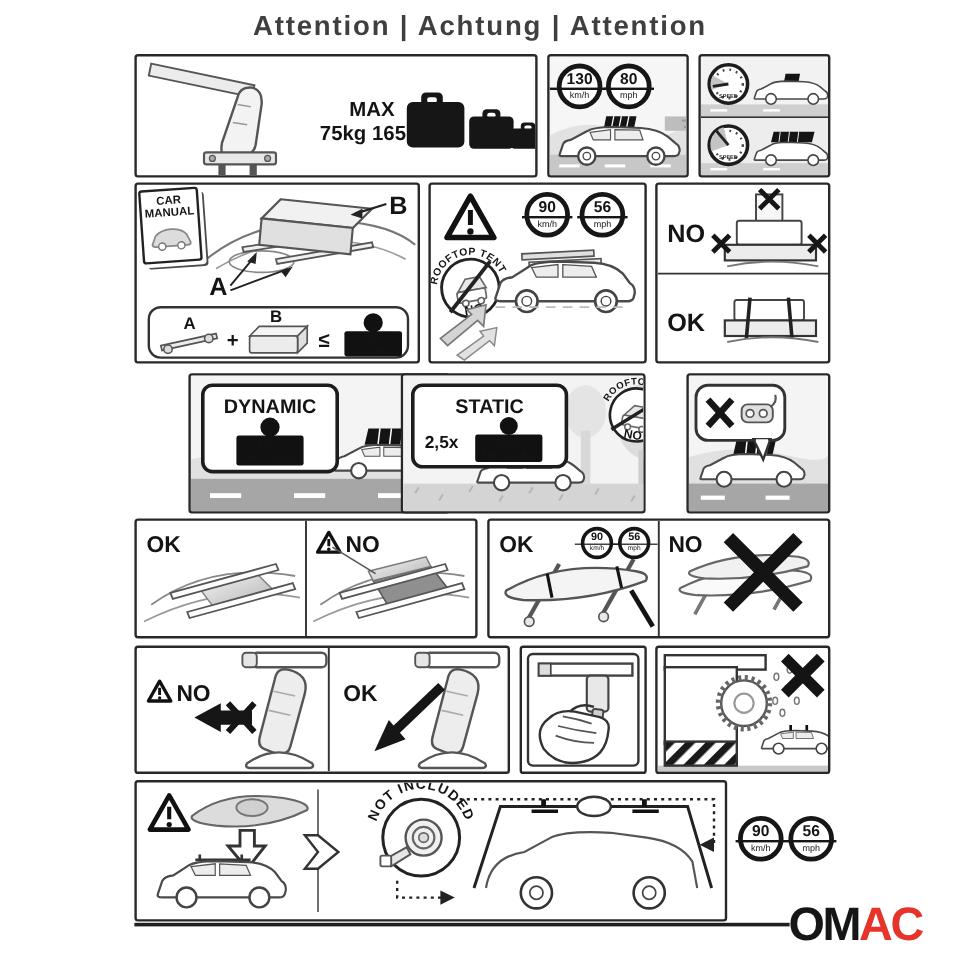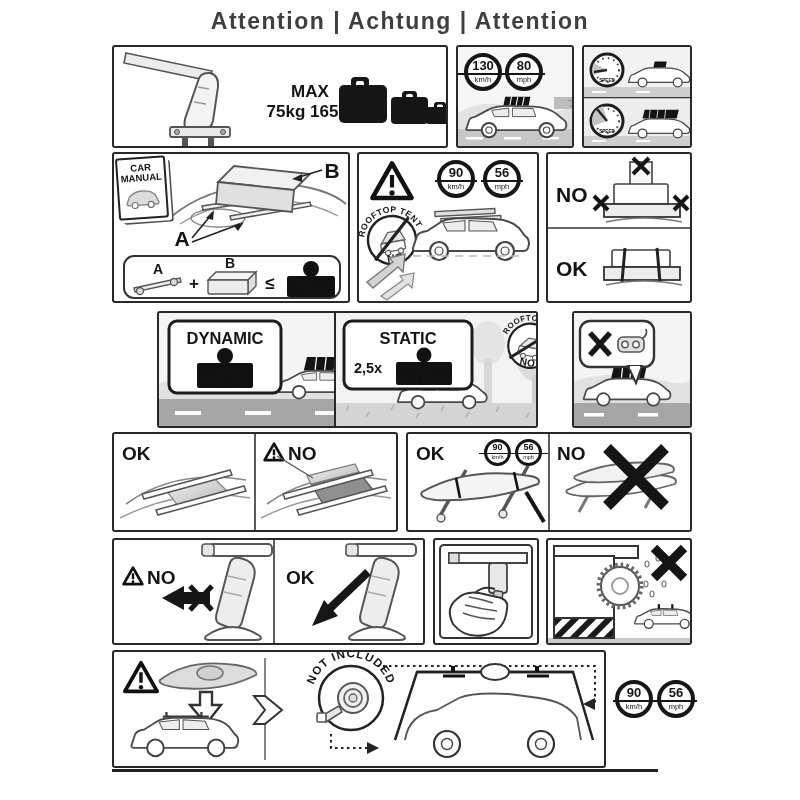--- a/index.html
+++ b/index.html
@@ -550,14 +550,15 @@
   <div class="sb" style="left:615px;top:680px;width:38px;height:38px;">
     <span class="v">90</span>
     <span class="u">km/h</span>
   </div>
   <div class="sb" style="left:657px;top:680px;width:38px;height:38px;">
     <span class="v">56</span>
     <span class="u">mph</span>
   </div>
 
   <div class="footer-line"></div>
+  <div class="logo"><span class="l-b">OM</span><span class="l-r">AC</span></div>
 
 </div>
 
 </body></html>

